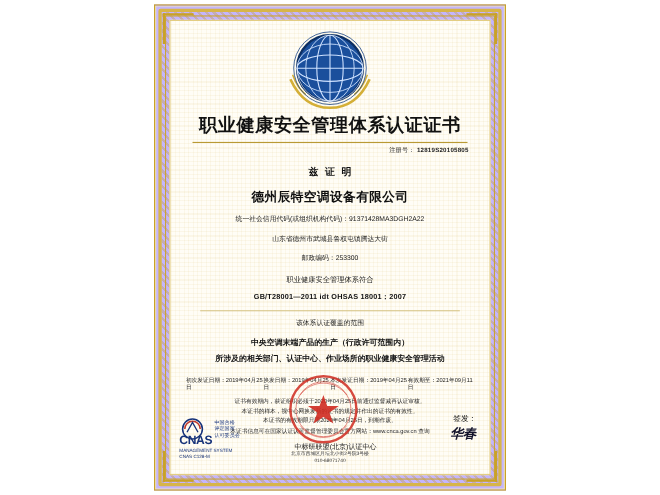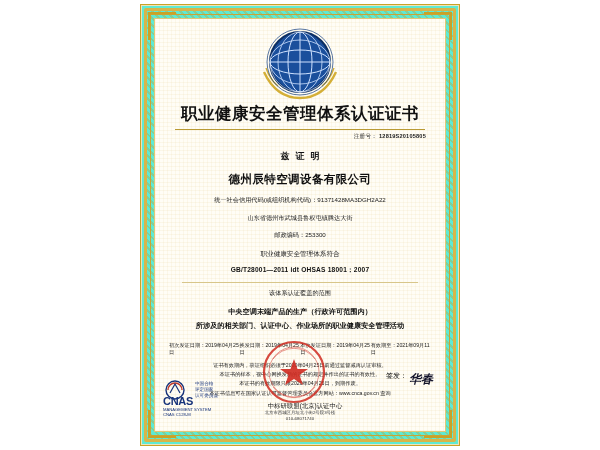--- a/index.html
+++ b/index.html
@@ -22,21 +22,21 @@
     display: flex;
     align-items: center;
     justify-content: center;
   }
 
   
   .cert {
     position: relative;
     width: 318px;
     height: 440px;
-    background: #5eead4;
+    background: #c4b5fd;
     border: 1px solid #c9a227;
     box-shadow: 0 0 0 1px #efe3b8 inset;
     overflow: hidden;
   }
   
   .border-outer {
     position: absolute;
     inset: 3px;
     border: 3px solid #d7b54a;
     border-radius: 2px;
@@ -241,25 +241,26 @@
     left: 88px;
     bottom: 16px;
     width: 120px;
     text-align: center;
     font-size: 6.4px;
     color: #111;
   }
   .sign-row {
     position: absolute;
     right: 10px;
-    bottom: 39px;
-    display: flex;
-    align-items: flex-start;
+    bottom: 24px;
+    display: flex;
+    align-items: flex-end;
     font-size: 7px;
     color: #111;
+    flex-direction: column;
   }
   .sign-name {
     margin-left: 2px;
     font-size: 12px;
     font-style: italic;
     font-weight: bold;
     color: #14142b;
     font-family: "Liberation Serif", serif;
   }
   .addr {

